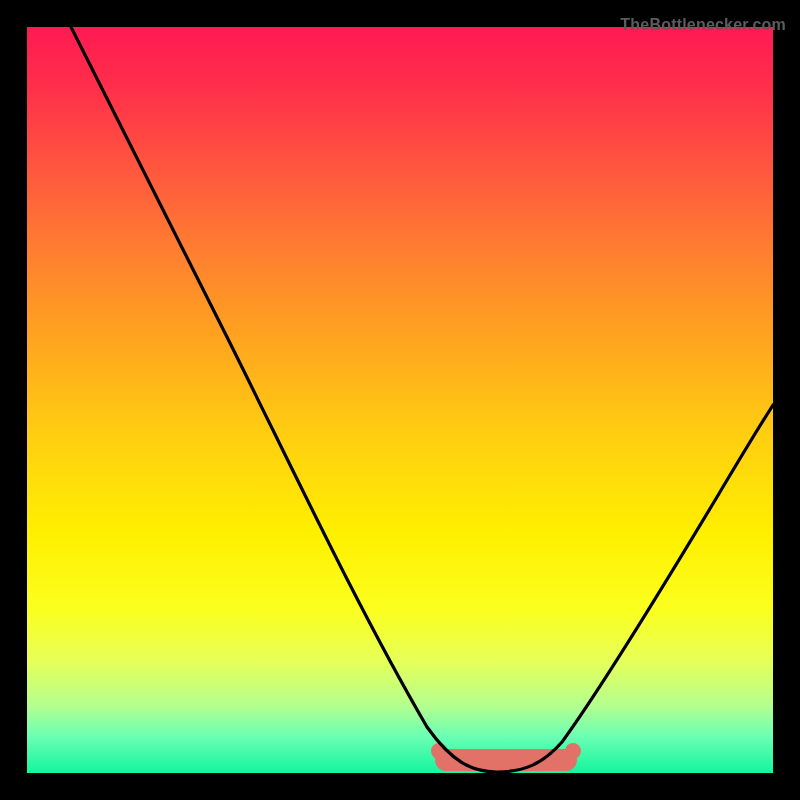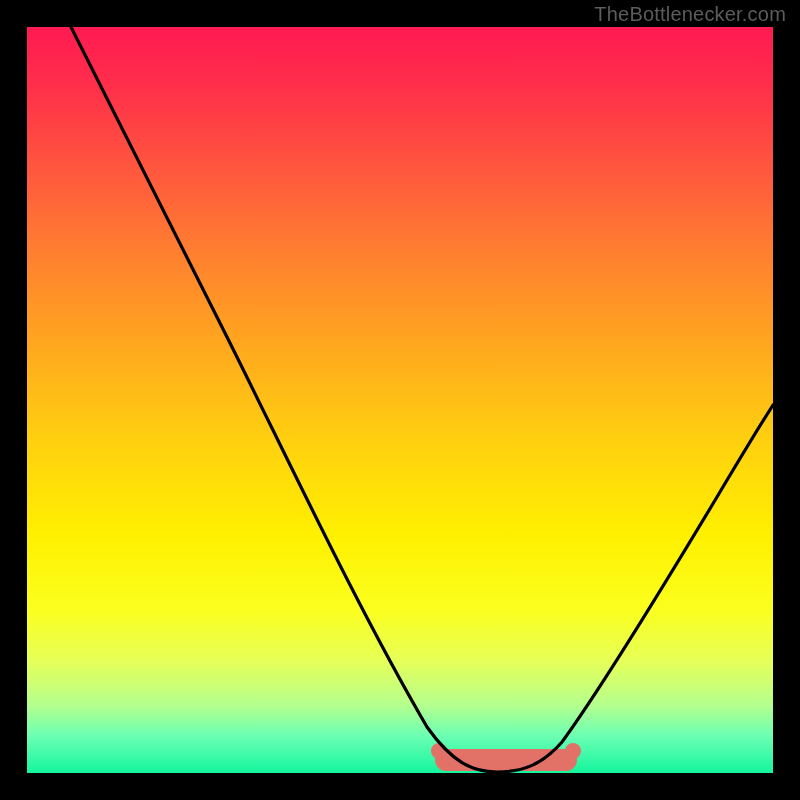--- a/index.html
+++ b/index.html
@@ -5,25 +5,25 @@
   * { margin: 0; padding: 0; box-sizing: border-box; }
   html, body { width: 800px; height: 800px; overflow: hidden; background: #000; }
   .frame {
     position: relative;
     width: 800px;
     height: 800px;
     background: #000;
   }
   .watermark {
     position: absolute;
-    top: 3px;
+    top: 16px;
     right: 14px;
     font-family: Arial, Helvetica, sans-serif;
-    font-size: 20px;
-    font-weight: 400;
+    font-size: 16px;
+    font-weight: 700;
     color: #5c5c5c;
     letter-spacing: 0.2px;
     z-index: 10;
   }
   .plot {
     position: absolute;
     left: 27px;
     top: 27px;
     width: 746px;
     height: 746px;

